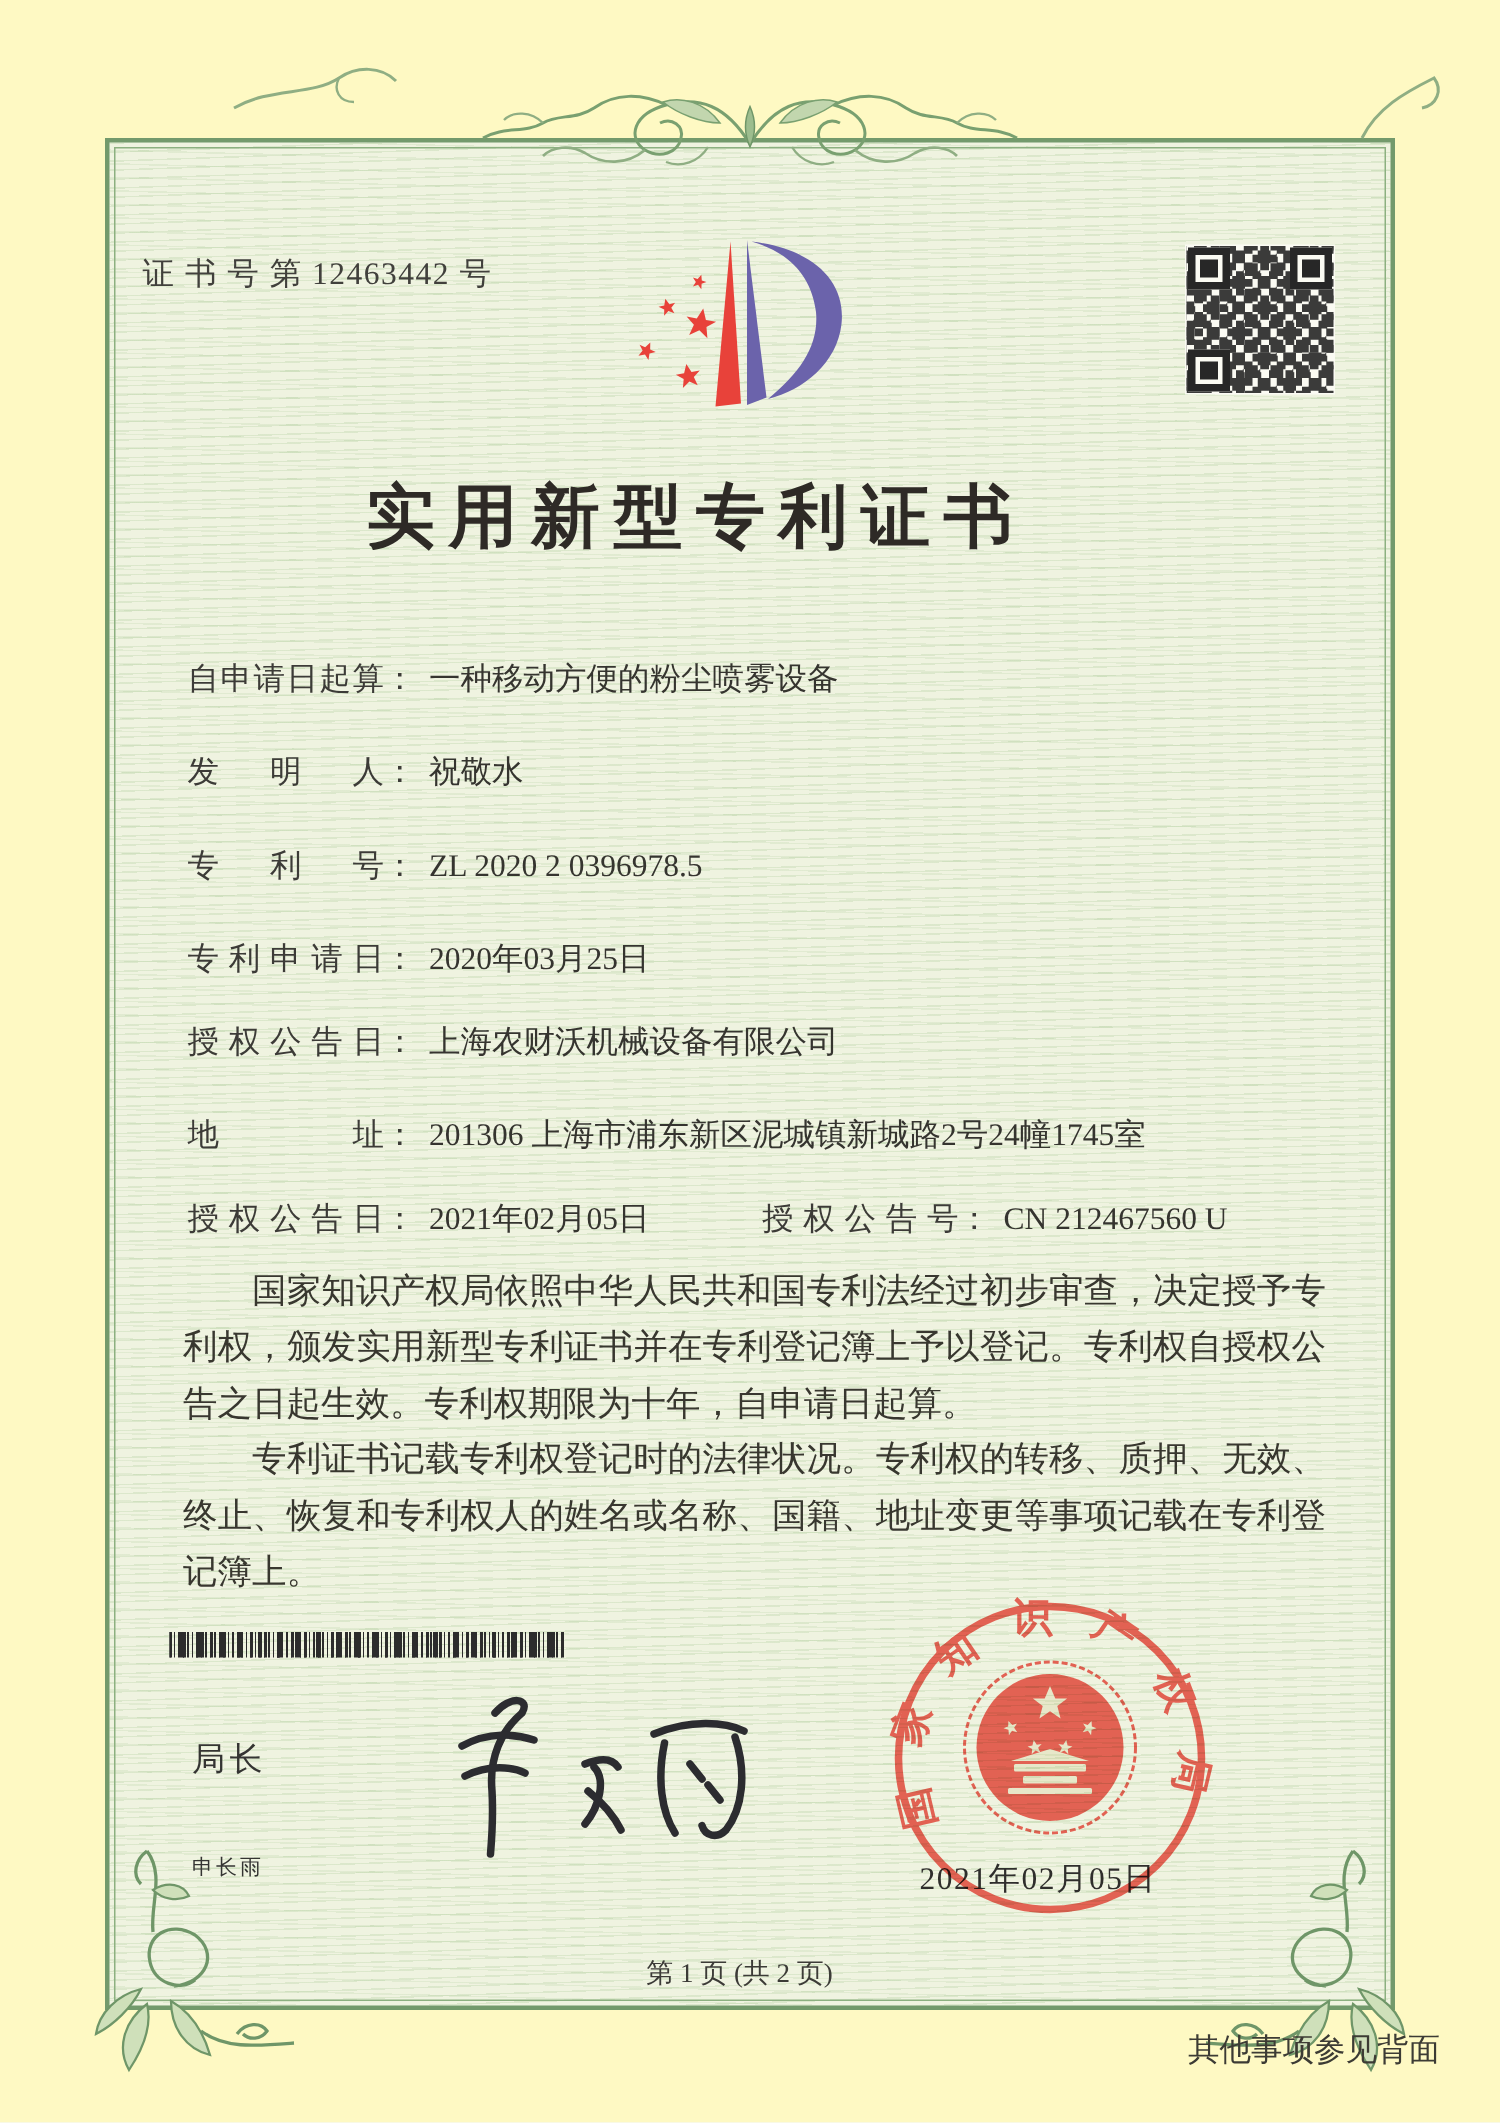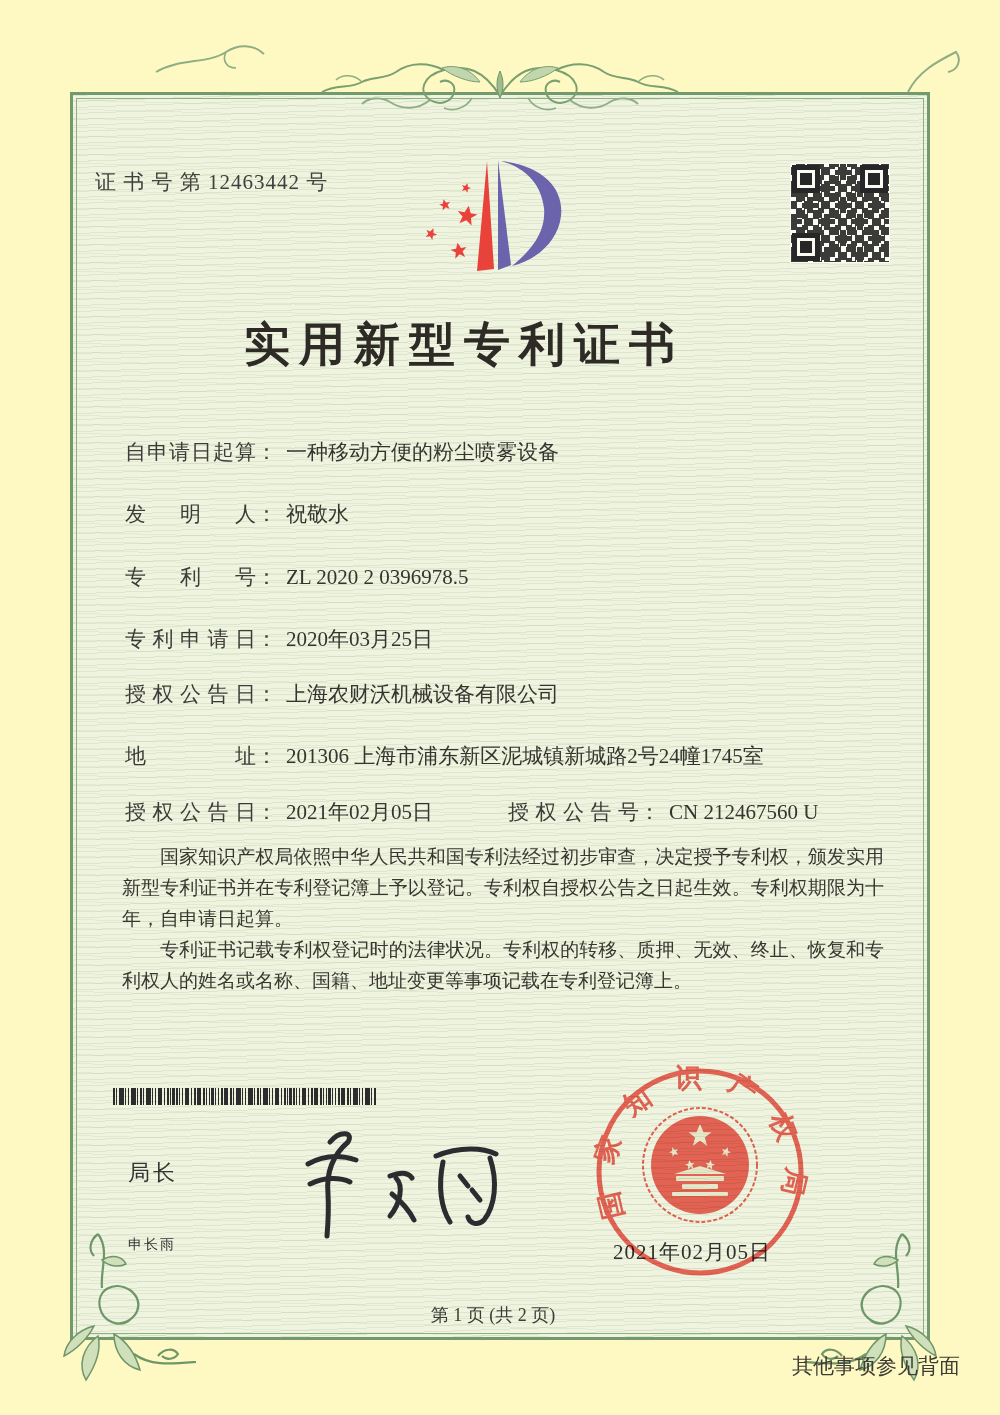--- a/index.html
+++ b/index.html
@@ -35,21 +35,21 @@
   .finder::after{content:"";position:absolute;inset:3px;background:#272727;}
   .f-tl{left:2px;top:2px;} .f-tr{right:2px;top:2px;} .f-bl{left:2px;bottom:2px;}
   .title{left:0;top:314px;width:928px;text-align:center;font-size:46px;font-weight:bold;
     letter-spacing:9px;color:#2e2a26;white-space:nowrap;}
   .fields{left:125px;top:438px;width:780px;font-size:21px;}
   .frow{position:absolute;left:0;white-space:nowrap;}
   .flabel{display:inline-block;width:131px;text-align:justify;text-align-last:justify;color:#3c3b37;}
   .fcolon{display:inline-block;margin-right:9px;color:#3c3b37;}
   .fvalue{color:#35342f;text-align:right;}
   .pair2{position:absolute;left:383px;top:0;white-space:nowrap;}
-  .paras{left:122px;top:842px;width:762px;font-size:19px;line-height:1.63;text-align:justify;color:#38372f;}
+  .paras{left:122px;top:842px;width:762px;font-size:23px;line-height:1.63;text-align:justify;color:#38372f;}
   .paras p{margin:0;text-indent:2em;}
   .barcode{left:113px;top:1088px;width:263px;height:17px;
     background-image:
       repeating-linear-gradient(90deg,#2c2c2c 0 1px,rgba(0,0,0,0) 1px 3px),
       repeating-linear-gradient(90deg,rgba(0,0,0,0) 0 7px,#2c2c2c 7px 10px,rgba(0,0,0,0) 10px 13px),
       repeating-linear-gradient(90deg,#2c2c2c 0 2px,rgba(0,0,0,0) 2px 9px);}
   .off-title{left:128px;top:1158px;font-size:22px;letter-spacing:3px;color:#343432;font-family:Liberation Serif, serif;}
   .off-name{left:128px;top:1236px;font-size:14px;letter-spacing:2px;color:#343432;}
   .sig{left:278px;top:1120px;width:240px;height:125px;}
   .seal{left:590px;top:1062px;width:220px;height:220px;z-index:4;opacity:.9;mix-blend-mode:multiply;}

